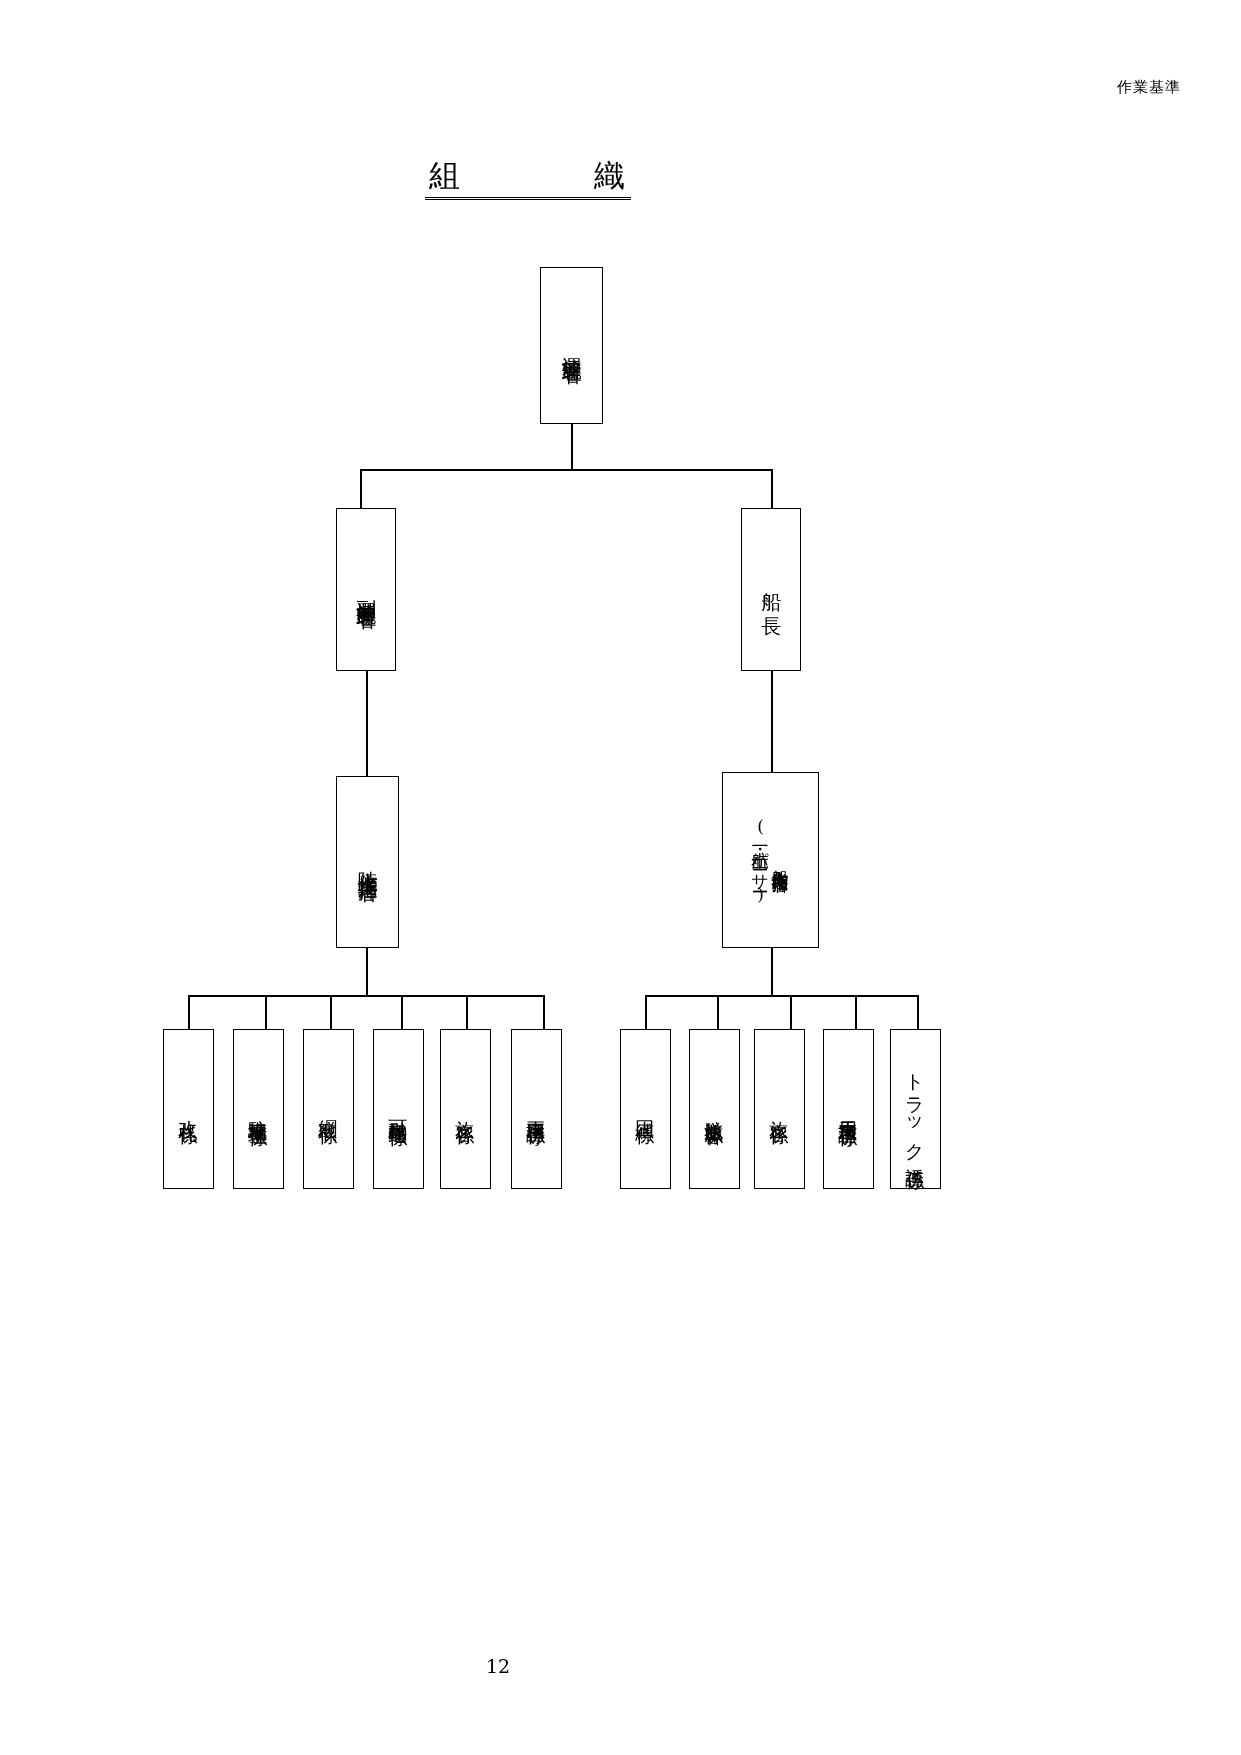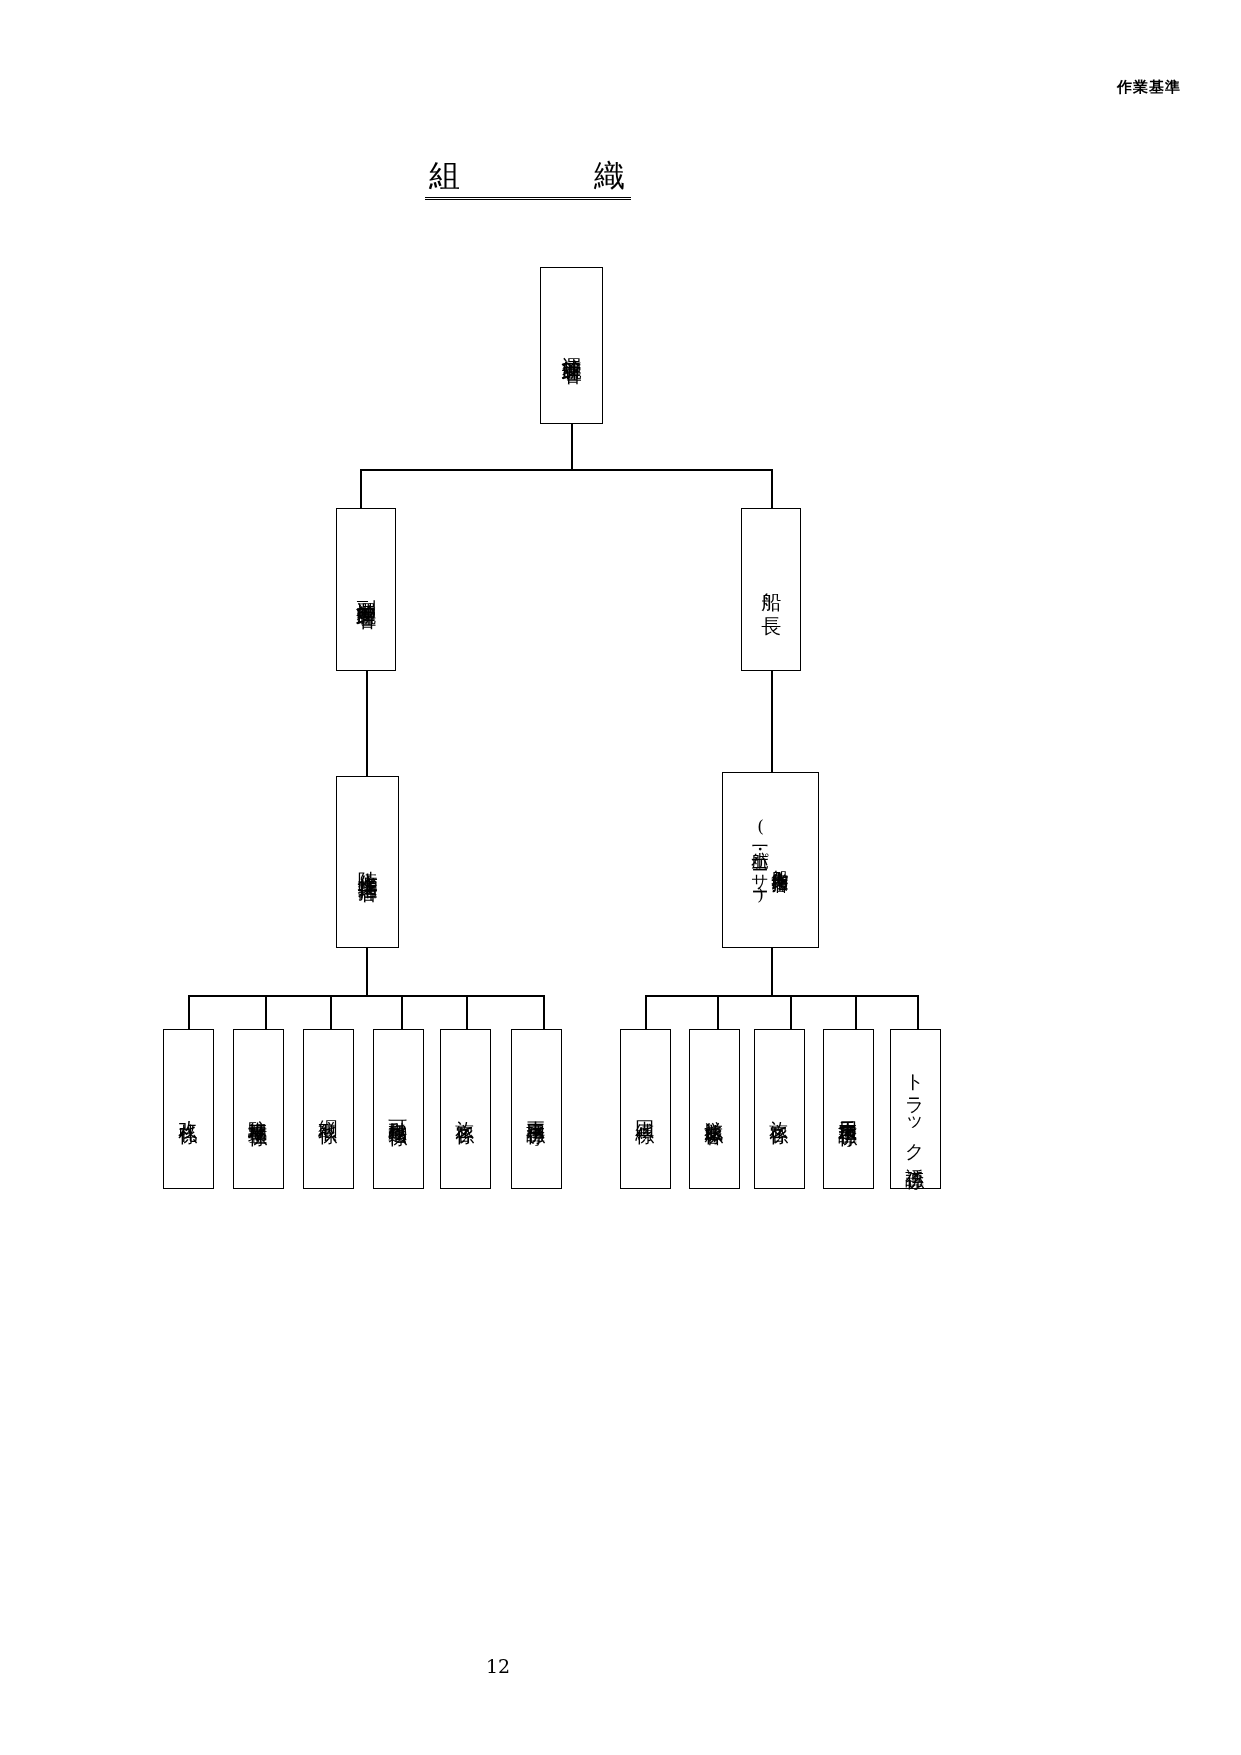--- a/index.html
+++ b/index.html
@@ -15,21 +15,21 @@
     color: #000000;
     overflow: hidden;
   }
 
   
   .page-header {
     position: absolute;
     top: 78px;
     right: 60px;
     font-size: 15px;
-    font-weight: 700;
+    font-weight: 400;
     letter-spacing: 1px;
     white-space: nowrap;
   }
 
   
   .title-wrap {
     position: absolute;
     top: 158px;
     left: 0;
     width: 1056px;

